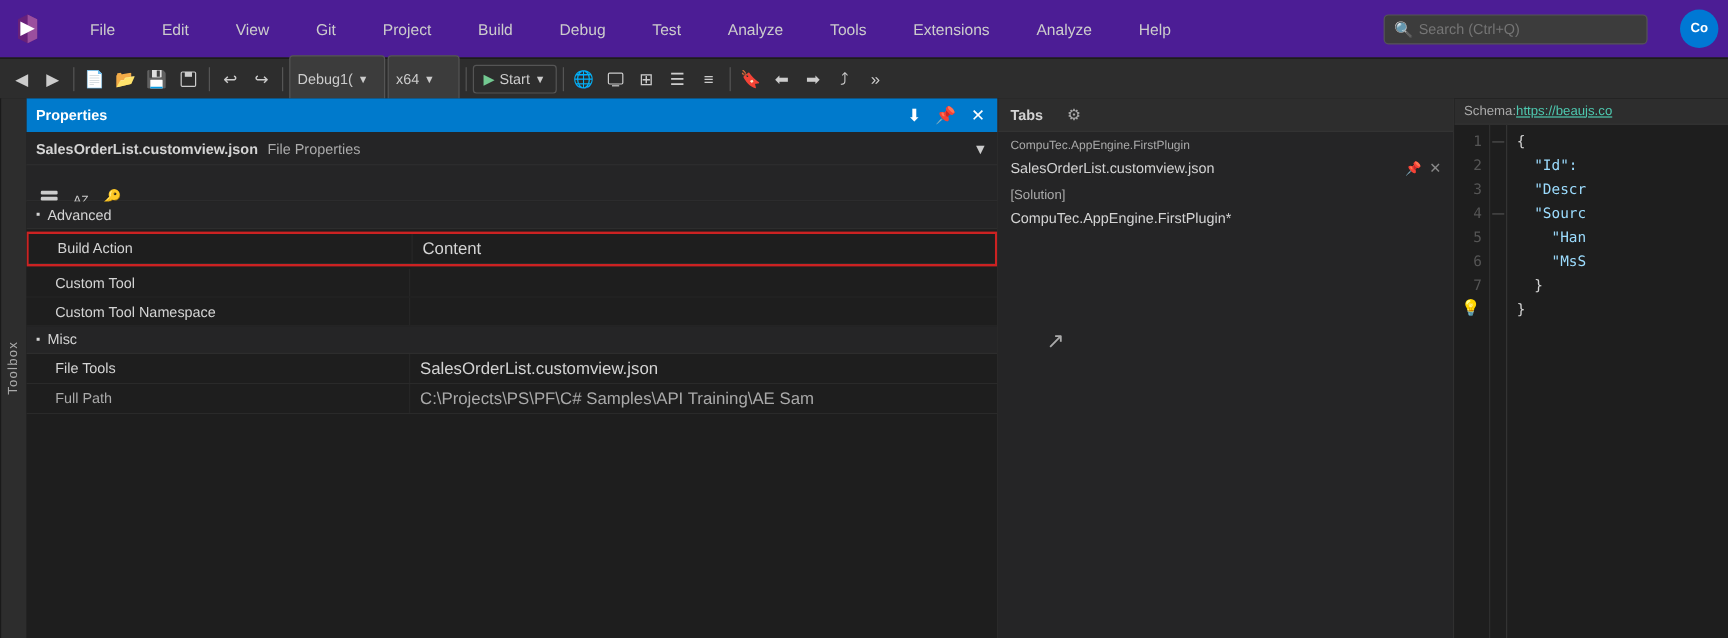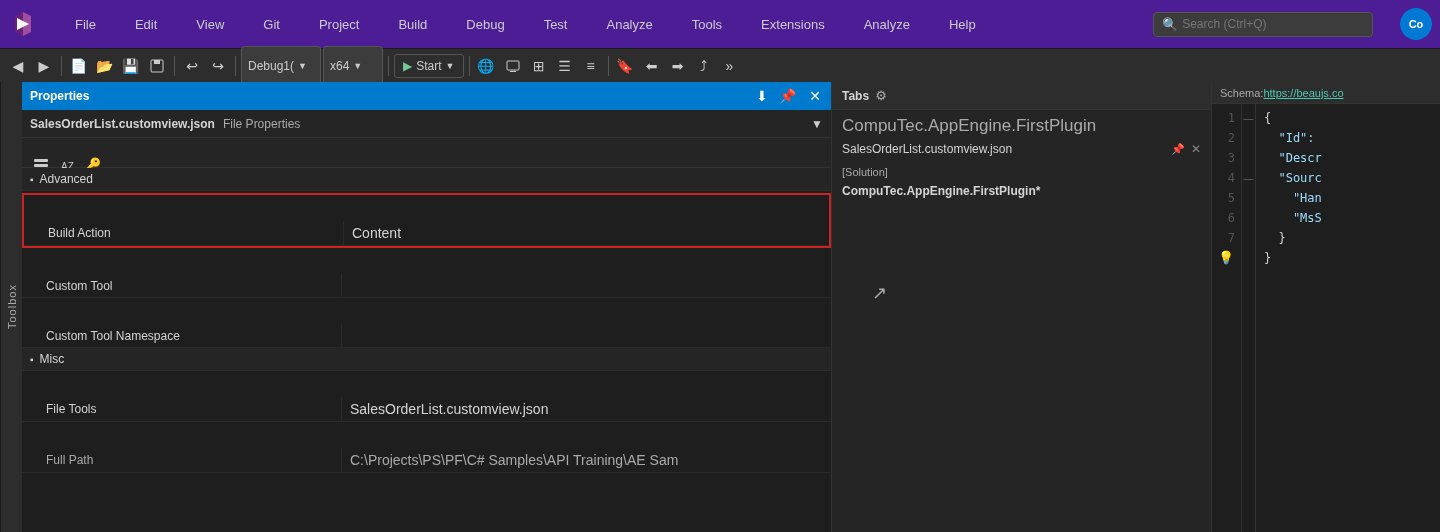--- a/index.html
+++ b/index.html
@@ -244,21 +244,20 @@
       color: #d4d4d4;
       font-size: 12px;
       gap: 6px;
       cursor: pointer;
       border-bottom: 1px solid #2d2d2d;
     }
     .prop-row {
       display: flex;
       border-bottom: 1px solid #2a2a2a;
       min-height: 24px;
-      margin-top: 26px;
     }
     .prop-key {
       width: 320px;
       padding: 4px 8px 4px 24px;
       color: #d4d4d4;
       background: #1e1e1e;
       border-right: 1px solid #2a2a2a;
       display: flex;
       align-items: center;
       font-size: 12px;
@@ -289,37 +288,37 @@
       display: flex;
       flex-direction: column;
       border-right: 1px solid #333;
     }
     .tabs-header {
       display: flex;
       align-items: center;
       padding: 6px 10px;
       background: #2d2d2d;
       border-bottom: 1px solid #333;
-      gap: 6px;
+      gap: 20px;
     }
     .tabs-title {
       color: #d4d4d4;
       font-size: 12px;
       font-weight: bold;
     }
     .gear-icon {
       color: #aaa;
       font-size: 13px;
       cursor: pointer;
     }
 
     .tab-group-label {
       padding: 6px 10px 2px;
       color: #aaa;
-      font-size: 17px;
+      font-size: 10px;
     }
     .tab-entry {
       display: flex;
       align-items: center;
       padding: 4px 10px;
       gap: 6px;
       cursor: pointer;
     }
     .tab-file-name {
       color: #d4d4d4;
@@ -339,21 +338,20 @@
     .solution-label {
       padding: 6px 10px 2px;
       color: #aaa;
       font-size: 11px;
     }
     .solution-entry {
       padding: 4px 10px;
       color: #d4d4d4;
       font-size: 12px;
       cursor: pointer;
-      font-weight: bold;
     }
 
     
     .code-panel {
       flex: 1;
       background: #1e1e1e;
       display: flex;
       flex-direction: column;
       overflow: hidden;
     }

